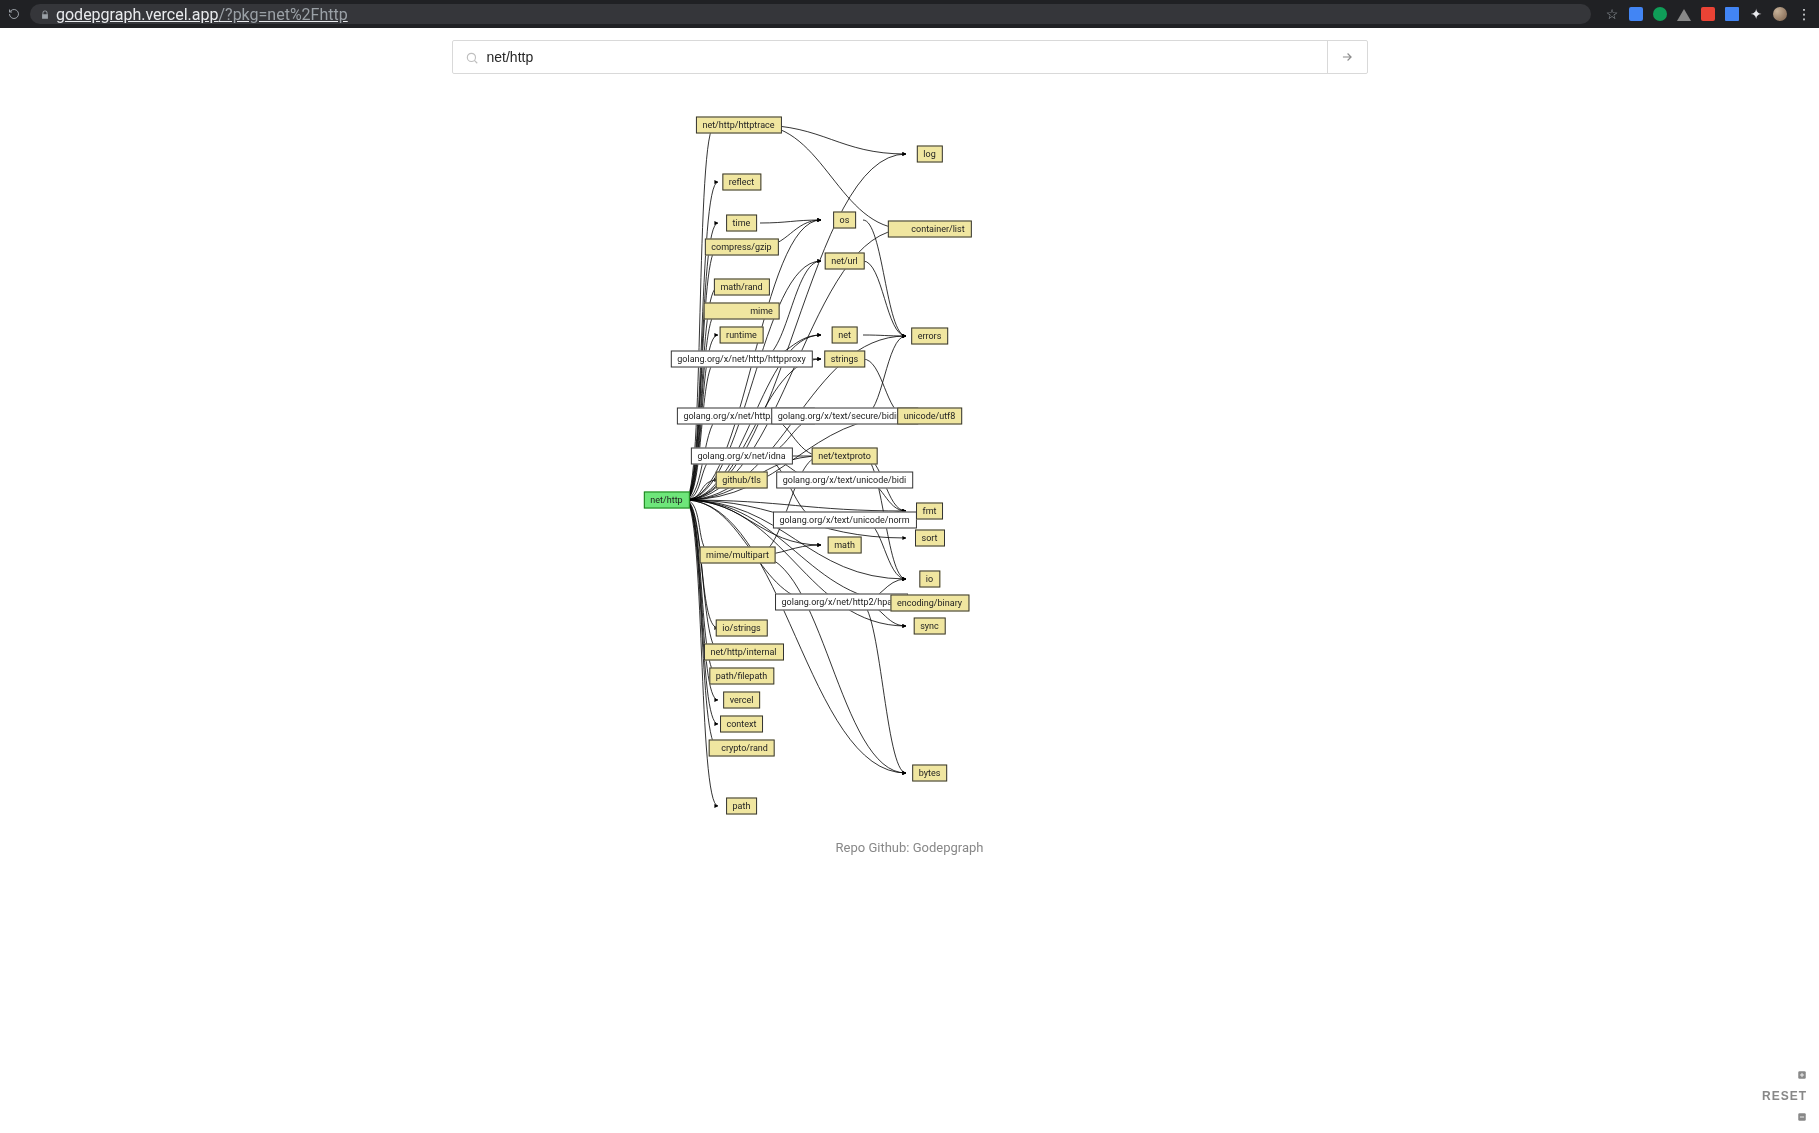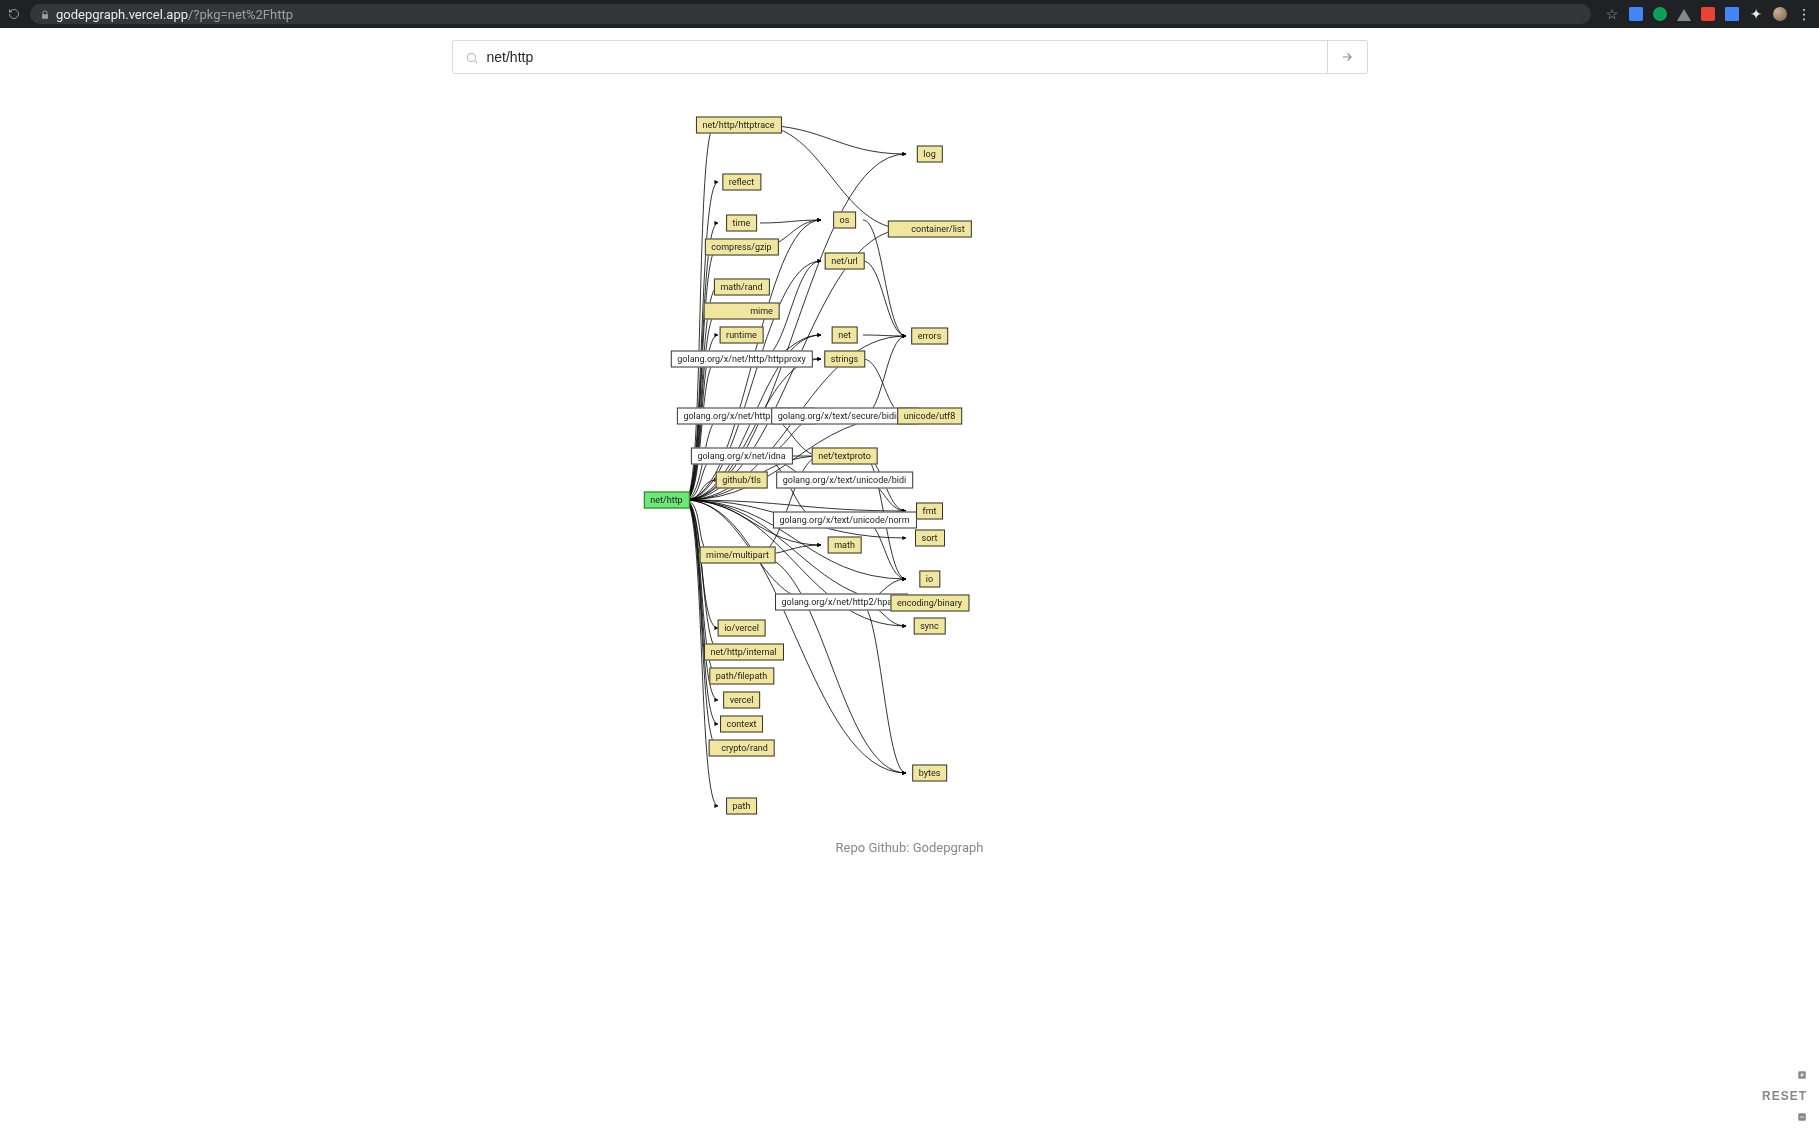--- a/index.html
+++ b/index.html
@@ -5,21 +5,21 @@
   * { box-sizing: border-box; margin: 0; padding: 0; }
   html, body { height: 100%; }
   body { font-family: -apple-system, BlinkMacSystemFont, "Segoe UI", Roboto, Helvetica, Arial, sans-serif; background: #fff; color: #222; overflow: hidden; }
 
   
   .chrome-bar { height: 28px; background: #202124; display: flex; align-items: center; padding: 0 8px; color: #e8eaed; font-size: 12px; user-select: none; }
   .chrome-left { display: flex; align-items: center; gap: 10px; flex: 1; min-width: 0; }
   .chrome-ctrl { width: 12px; height: 12px; display: inline-flex; align-items: center; justify-content: center; color:#9aa0a6; cursor: pointer; }
   .url-pill { flex: 1; display: flex; align-items: center; gap: 6px; background: #35363a; border-radius: 14px; height: 20px; padding: 0 10px; color:#e8eaed; }
   .url-pill .lock { width:10px; height:10px; color:#9aa0a6; }
-  .url-text { white-space: nowrap; overflow: hidden; text-overflow: ellipsis; font-size: 13px; }
+  .url-text { white-space: nowrap; overflow: hidden; text-overflow: ellipsis; font-size: 16px; text-decoration: underline; }
   .url-text .muted { color:#9aa0a6; }
   .chrome-right { display:flex; align-items:center; gap:10px; padding-left:14px; }
   .chrome-right .ico { width:14px; height:14px; display:inline-flex; align-items:center; justify-content:center; }
   .star { color:#9aa0a6; font-size:14px; }
   .badge-blue  { width:14px; height:14px; background:#4285f4; border-radius:2px; }
   .badge-green { width:14px; height:14px; background:#0f9d58; border-radius:50%; }
   .badge-tri   { width:0; height:0; border-left:7px solid transparent; border-right:7px solid transparent; border-bottom:12px solid #888; }
   .badge-red   { width:12px; height:14px; background:#ea4335; border-radius:2px; }
   .badge-trash { width:12px; height:14px; background:#4285f4; border-radius:1px; }
   .badge-puzzle{ color:#e8eaed; font-size:14px; }
@@ -192,21 +192,21 @@
         <div class="node" style="left: 290px; top: 143px;">time</div>
         <div class="node" style="left: 290px; top: 167px;">compress/gzip</div>
         <div class="node" style="left: 290px; top: 207px;">math/rand</div>
         <div class="node" style="left: 290px; top: 231px; padding-left: 46px;">mime</div>
         <div class="node" style="left: 290px; top: 255px;">runtime</div>
         <div class="node white" style="left: 290px; top: 279px;">golang.org/x/net/http/httpproxy</div>
         <div class="node white" style="left: 294px; top: 336px;">golang.org/x/net/http/httpguts</div>
         <div class="node white" style="left: 290px; top: 376px;">golang.org/x/net/idna</div>
         <div class="node" style="left: 290px; top: 400px;">github/tls</div>
         <div class="node" style="left: 286px; top: 475px;">mime/multipart</div>
-        <div class="node" style="left: 290px; top: 548px;">io/vercel</div>
+        <div class="node" style="left: 290px; top: 548px;">io/strings</div>
         <div class="node" style="left: 292px; top: 572px;">net/http/internal</div>
         <div class="node" style="left: 290px; top: 596px;">path/filepath</div>
         <div class="node" style="left: 290px; top: 620px;">vercel</div>
         <div class="node" style="left: 290px; top: 644px;">context</div>
         <div class="node" style="left: 290px; top: 668px; padding-left: 12px;">crypto/rand</div>
         <div class="node" style="left: 290px; top: 726px;">path</div>
         <div class="node" style="left: 393px; top: 140px;">os</div>
         <div class="node" style="left: 393px; top: 181px;">net/url</div>
         <div class="node" style="left: 393px; top: 255px;">net</div>
         <div class="node" style="left: 393px; top: 279px;">strings</div>

